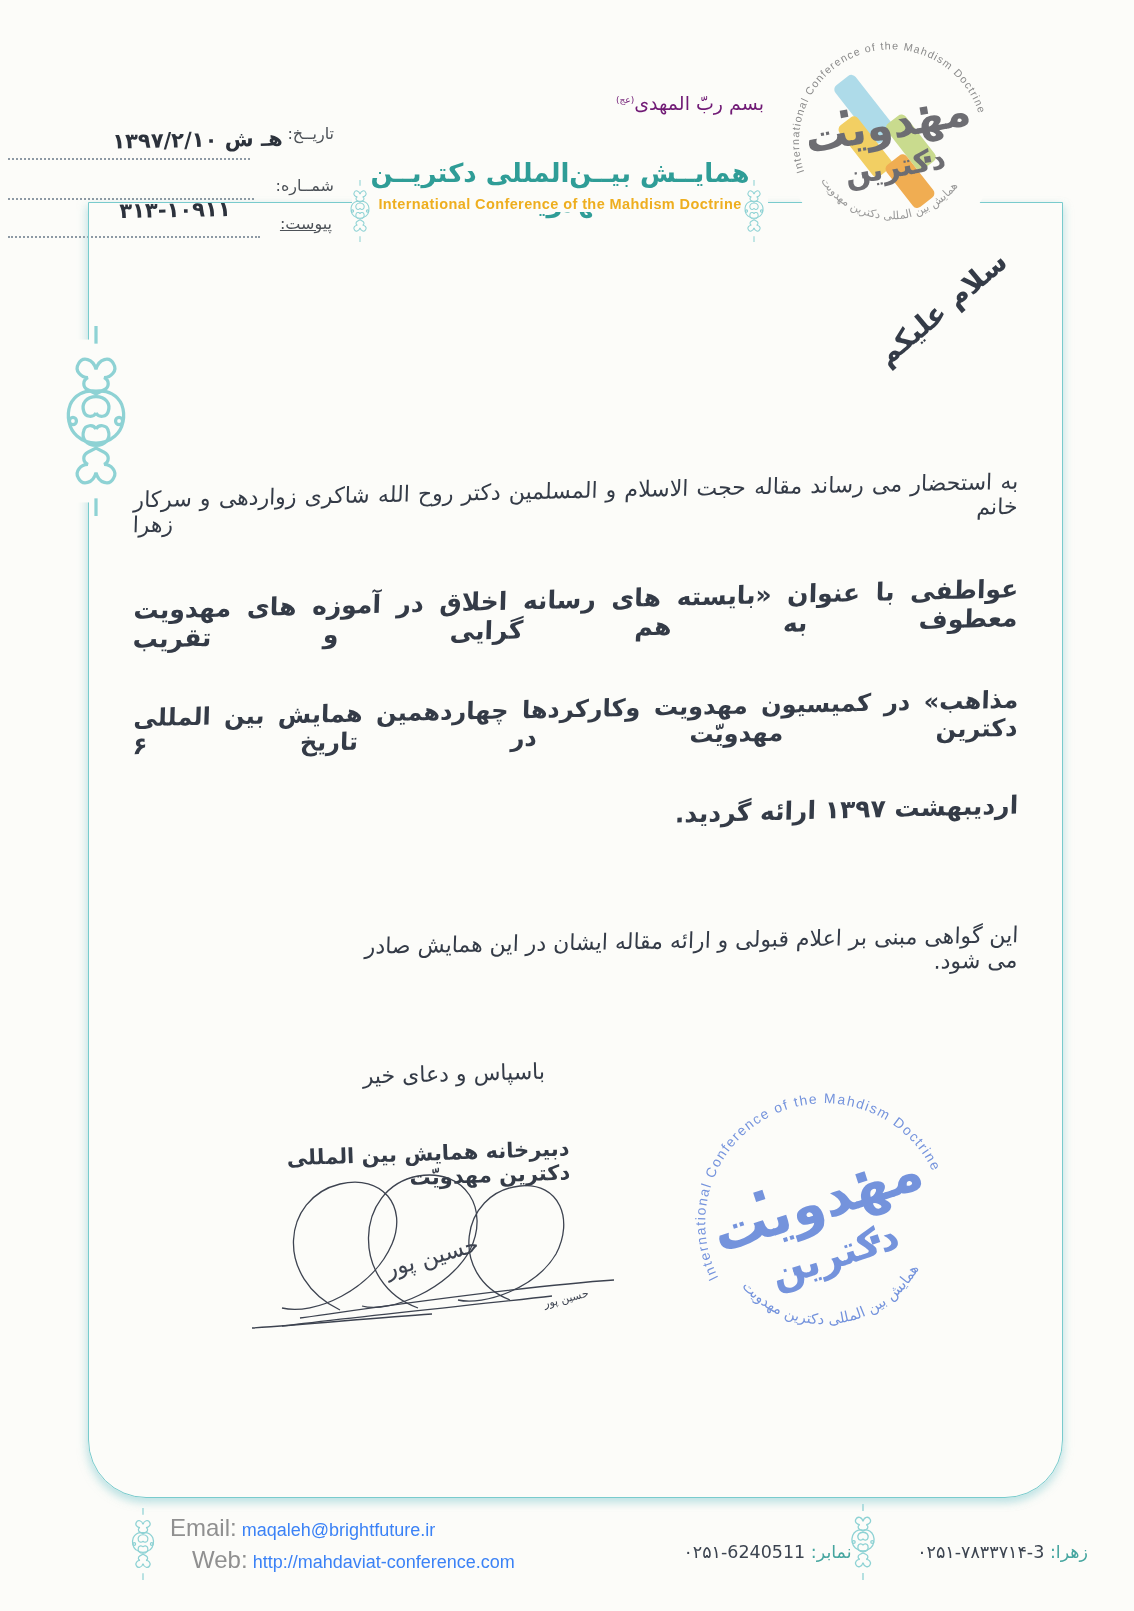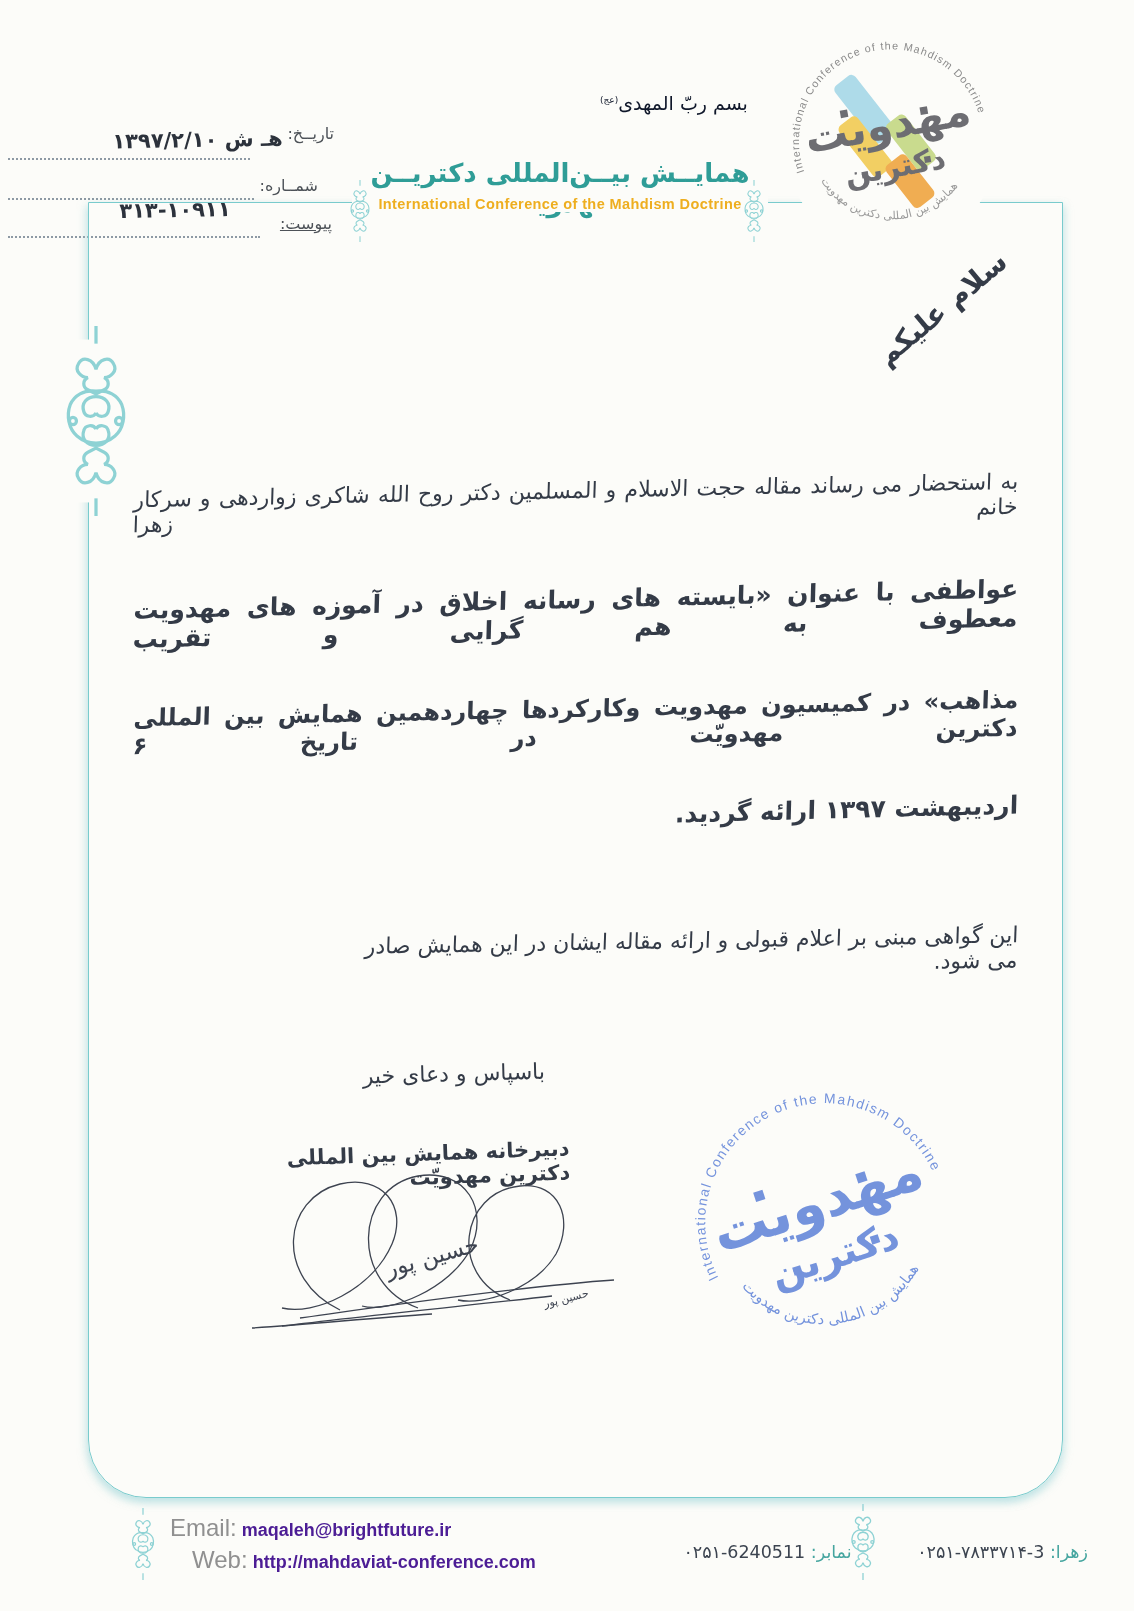--- a/index.html
+++ b/index.html
@@ -6,21 +6,21 @@
   .page{position:relative;width:1134px;height:1611px;background:#fcfcf9;overflow:hidden;
         font-family:"DejaVu Sans",sans-serif;}
   .abs{position:absolute;}
   .rtl{direction:rtl;unicode-bidi:isolate;}
   .num{direction:ltr;unicode-bidi:isolate;display:inline-block;}
   
   .meta-label{font-size:16px;color:#4d5258;}
   .meta-value{font-size:21px;font-weight:bold;color:#2c323c;}
   .dotline{border-bottom:2px dotted #8d99a4;height:0;}
   
-  .bismillah{font-size:19px;color:#0f172a;}
+  .bismillah{font-size:19px;color:#701a75;text-align:center;}
   .bismillah small{font-size:9px;vertical-align:super;}
   .title-fa{font-size:26px;font-weight:bold;color:#2f9d97;text-align:center;background:#fcfcf9;}
   .title-en{font-size:14.5px;font-weight:bold;color:#eeae1f;text-align:center;letter-spacing:.4px;
             font-family:"Liberation Sans",sans-serif;background:#fcfcf9;}
   
   .frame{left:88px;top:202px;width:973px;height:1294px;border:1.6px solid #79cbcd;
          border-radius:0 0 58px 58px;z-index:1;
          box-shadow:-2px 4px 9px rgba(158,214,218,.5),2px 4px 9px rgba(158,214,218,.35);}
   
   .hand{color:#343b47;z-index:3;}
@@ -30,21 +30,21 @@
   .b3{left:133px;top:695px;width:885px;font-size:24px;font-weight:bold;transform:rotate(-1.2deg) skewX(-3deg);}
   .b4{right:116px;top:795px;font-size:25px;font-weight:bold;transform:rotate(-1.5deg) skewX(-3deg);}
   .b5{right:116px;top:928px;width:660px;text-align:right;font-size:22px;transform:rotate(-1deg) skewX(-3deg);}
   .salut{left:852px;top:292px;width:180px;text-align:center;font-size:28px;font-weight:bold;
          transform:rotate(-40deg);}
   .thanks{left:295px;top:1062px;width:250px;text-align:right;font-size:22px;transform:rotate(-1.5deg);}
   .secr{left:250px;top:1142px;width:320px;text-align:right;font-size:21px;font-weight:bold;
         transform:rotate(-2deg);}
   
   .f-en-label{color:#909090;font-family:"Liberation Sans",sans-serif;font-size:24px;}
-  .f-en-val{color:#4c1d95;font-family:"Liberation Sans",sans-serif;font-size:18px;font-weight:bold;}
+  .f-en-val{color:#3b82f6;font-family:"Liberation Sans",sans-serif;font-size:18px;}
   .f-fa{font-size:17.5px;color:#3c4450;z-index:2;}
   .flabel{color:#45a59f;}
   .stamp-wrap{left:686px;top:1086px;width:278px;height:278px;transform:rotate(-8deg);opacity:.85;z-index:4;}
   .logo-wrap{left:784px;top:36px;width:214px;height:214px;z-index:2;}
   .z2{z-index:2;}.z3{z-index:3;}
 </style>
 </head>
 <body>
 
 <svg width="0" height="0" style="position:absolute">
@@ -66,21 +66,21 @@
 </svg>
 
 <div class="page">
 
   <div class="abs" style="left:0;top:60px;width:340px;height:130px;">
     <div class="abs dotline" style="left:8px;top:98px;width:242px;"></div>
     <div class="abs dotline" style="left:8px;top:138px;width:246px;"></div>
     <div class="abs dotline" style="left:8px;top:176px;width:252px;"></div>
     <div class="abs meta-label rtl" style="left:252px;top:64px;width:82px;">تاریــخ:</div>
     <div class="abs meta-value num" style="left:90px;top:68px;width:215px;text-align:center;transform:rotate(-1deg);">۱۳۹۷/۲/۱۰ هـ ش</div>
-    <div class="abs meta-label rtl" style="left:236px;top:116px;width:82px;">شمــاره:</div>
+    <div class="abs meta-label rtl" style="left:252px;top:116px;width:82px;">شمــاره:</div>
     <div class="abs meta-value num" style="left:100px;top:138px;width:150px;text-align:center;transform:rotate(-1deg);">۳۱۳-۱۰۹۱۱</div>
     <div class="abs meta-label rtl" style="left:260px;top:154px;width:72px;text-decoration:underline;">پیوست:</div>
   </div>
 
   <div class="abs bismillah" style="left:600px;top:92px;width:180px;">
     <span>بسم ربّ المهدی</span><small>(عج)</small>
   </div>
 
   <div class="abs title-fa rtl z2" style="left:368px;top:158px;width:384px;">همایــش بیــن‌المللی دکتریــن مهدویت</div>
   <div class="abs title-en z2" style="left:352px;top:196px;width:416px;">International Conference of the Mahdism Doctrine</div>

